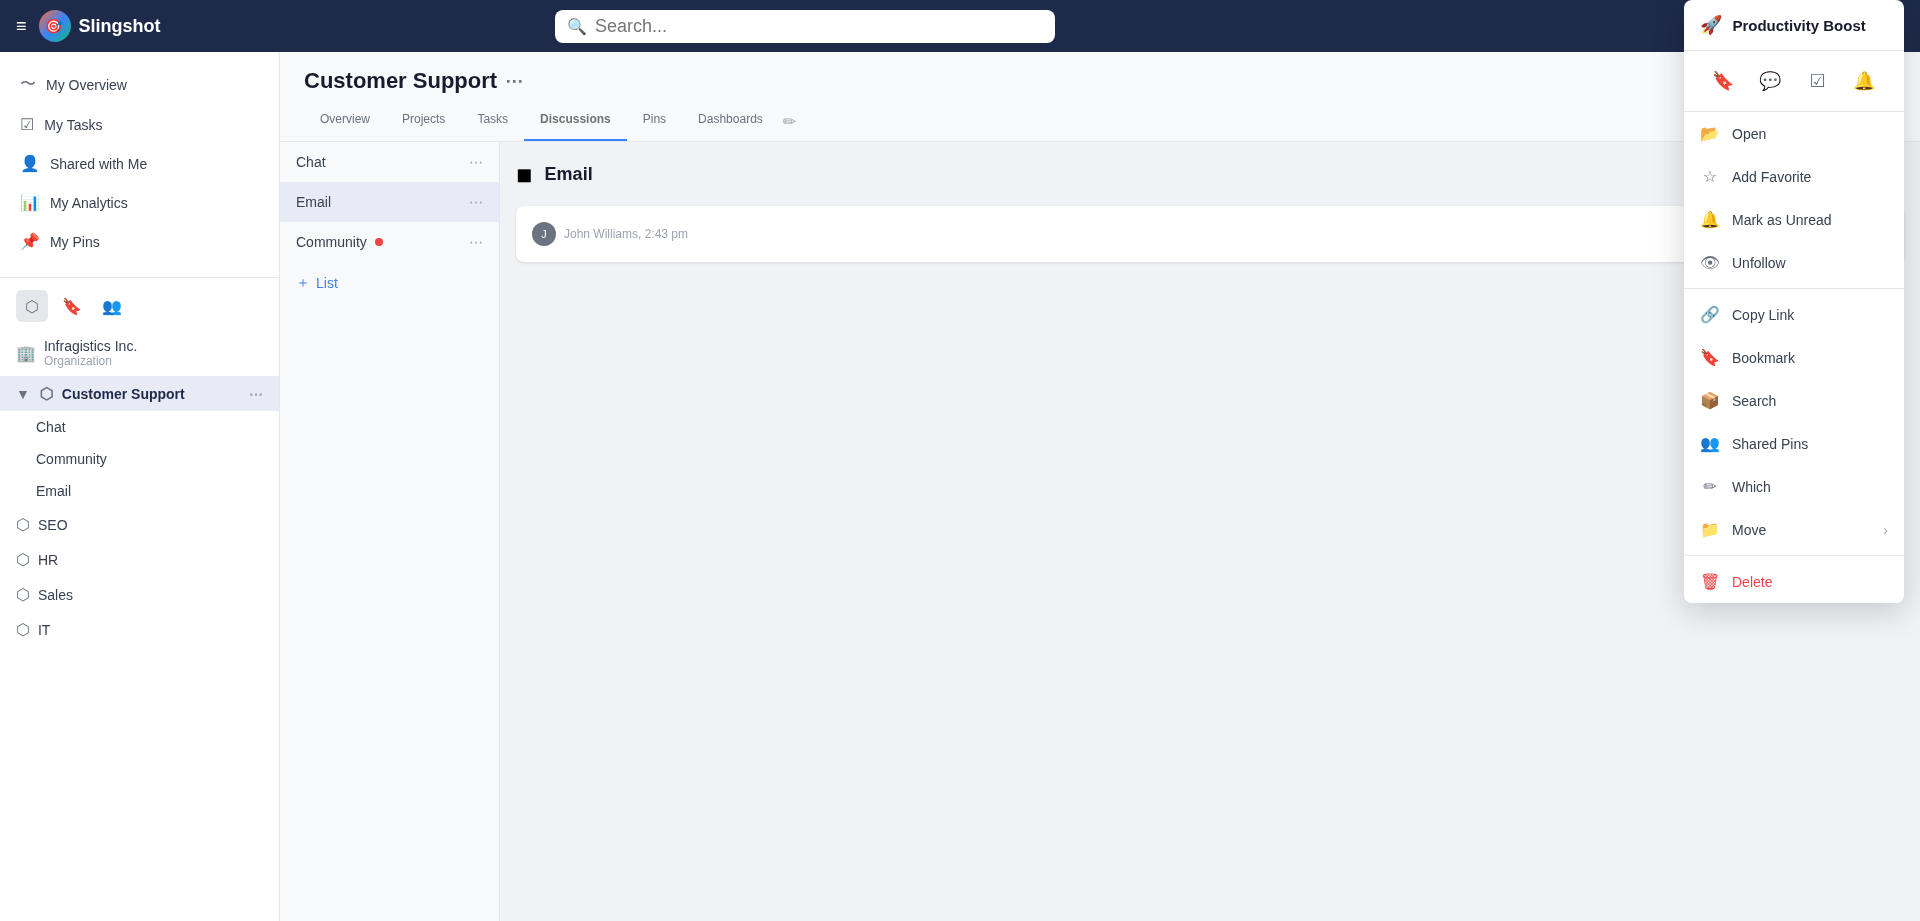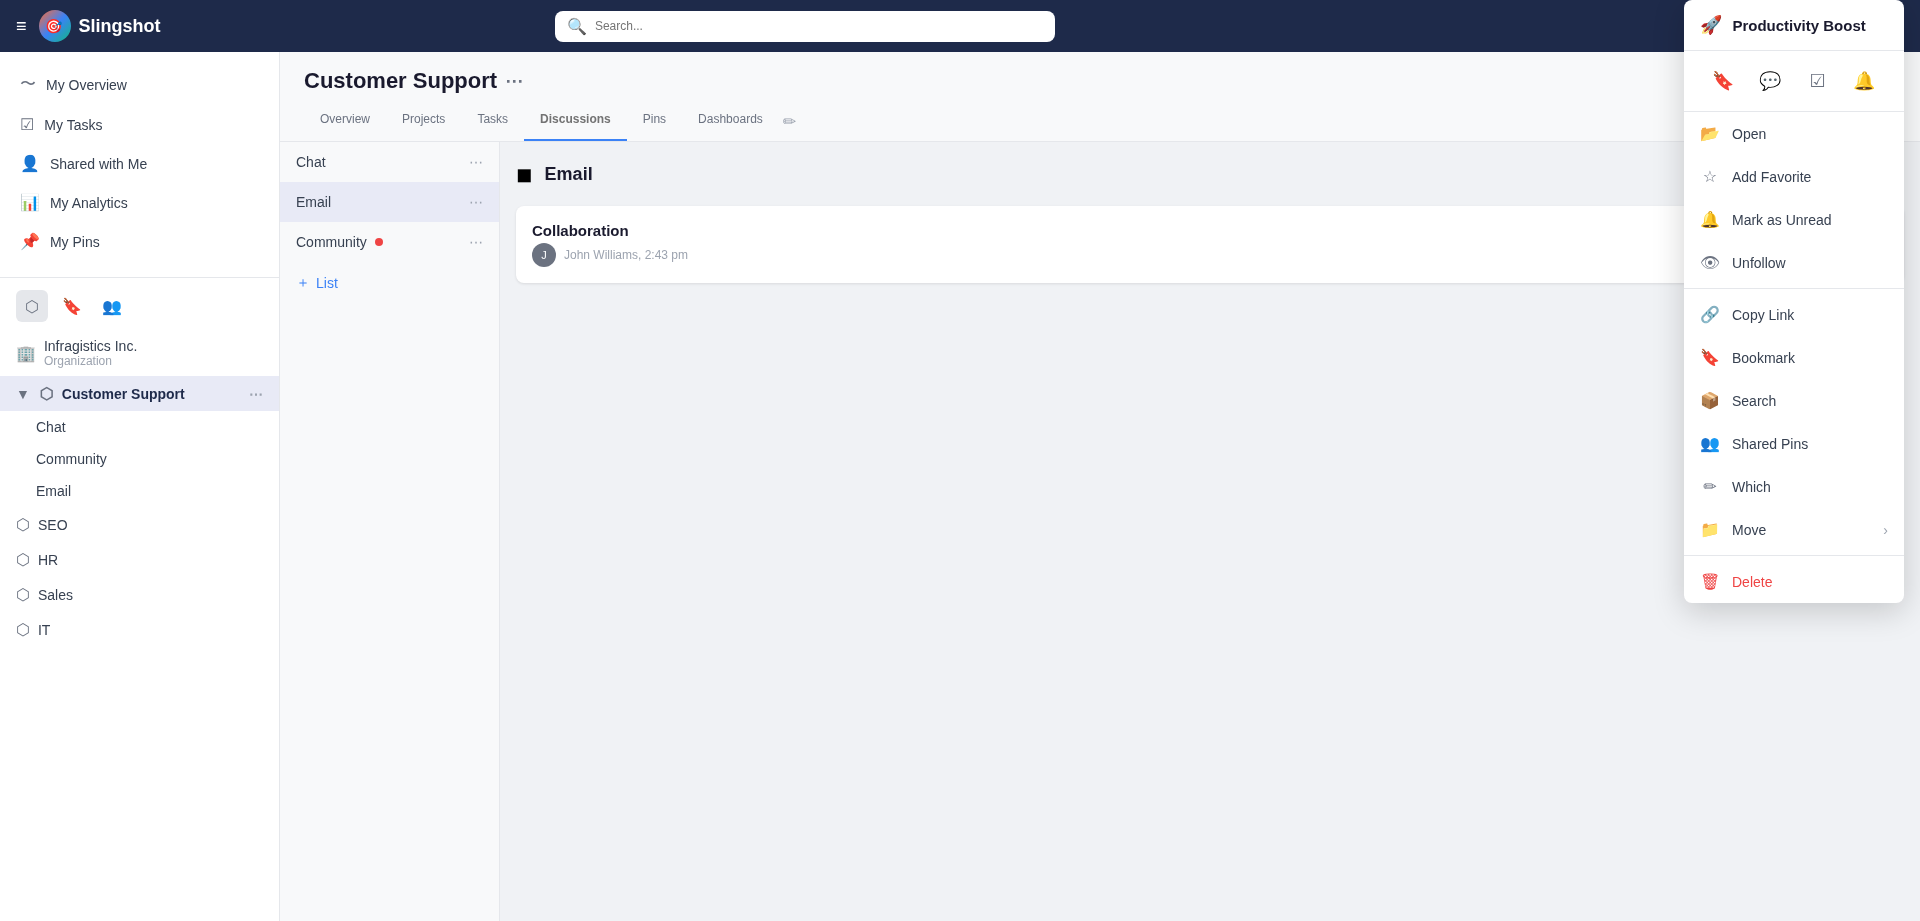--- a/index.html
+++ b/index.html
@@ -10,21 +10,21 @@
       display: flex; align-items: center; background: #1e2a4a; height: 52px;
       padding: 0 16px; gap: 12px; position: fixed; top: 0; left: 0; right: 0; z-index: 100;
     }
     .topbar-menu-icon { color: #fff; cursor: pointer; font-size: 18px; }
     .topbar-logo { display: flex; align-items: center; gap: 8px; color: #fff; font-weight: 700; font-size: 18px; }
     .topbar-logo-icon { width: 32px; height: 32px; border-radius: 50%; background: linear-gradient(135deg, #ff6b35, #3b82f6, #10b981); display: flex; align-items: center; justify-content: center; font-size: 14px; }
     .topbar-search {
       flex: 1; max-width: 500px; margin: 0 auto; display: flex; align-items: center;
       background: #fff; border-radius: 8px; padding: 6px 12px; gap: 8px;
     }
-    .topbar-search input { border: none; outline: none; font-size: 12px; color: #666; width: 100%; background: transparent; }
+    .topbar-search input { border: none; outline: none; font-size: 18px; color: #666; width: 100%; background: transparent; }
     .topbar-right { margin-left: auto; display: flex; align-items: center; gap: 8px; }
     .topbar-avatar { width: 32px; height: 32px; border-radius: 50%; background: #8b6f4e; overflow: hidden; cursor: pointer; }
     .topbar-notif { color: #fff; font-size: 18px; cursor: pointer; width: 32px; height: 32px; display: flex; align-items: center; justify-content: center; }
 
     
     .layout { display: flex; margin-top: 52px; height: calc(100vh - 52px); }
 
     
     .sidebar {
       width: 280px; background: #fff; border-right: 1px solid #e5e7eb;
@@ -326,21 +326,20 @@
       </div>
 
       <div class="discussion-panel">
         <div class="discussion-header">
           <span class="discussion-icon">◼</span>
           <span class="discussion-title">Email</span>
           <button class="new-discussion-btn">+ New Discussion</button>
         </div>
 
         <div class="message-card" style="position:relative;">
-          <div class="message-title">Collaboration</div>
           <div class="message-meta">
             <div class="message-avatar">
               <span>J</span>
             </div>
             <span>John Williams, 2:43 pm</span>
           </div>
           <span class="message-card-more">⋯</span>
         </div>
       </div>
     </div>

